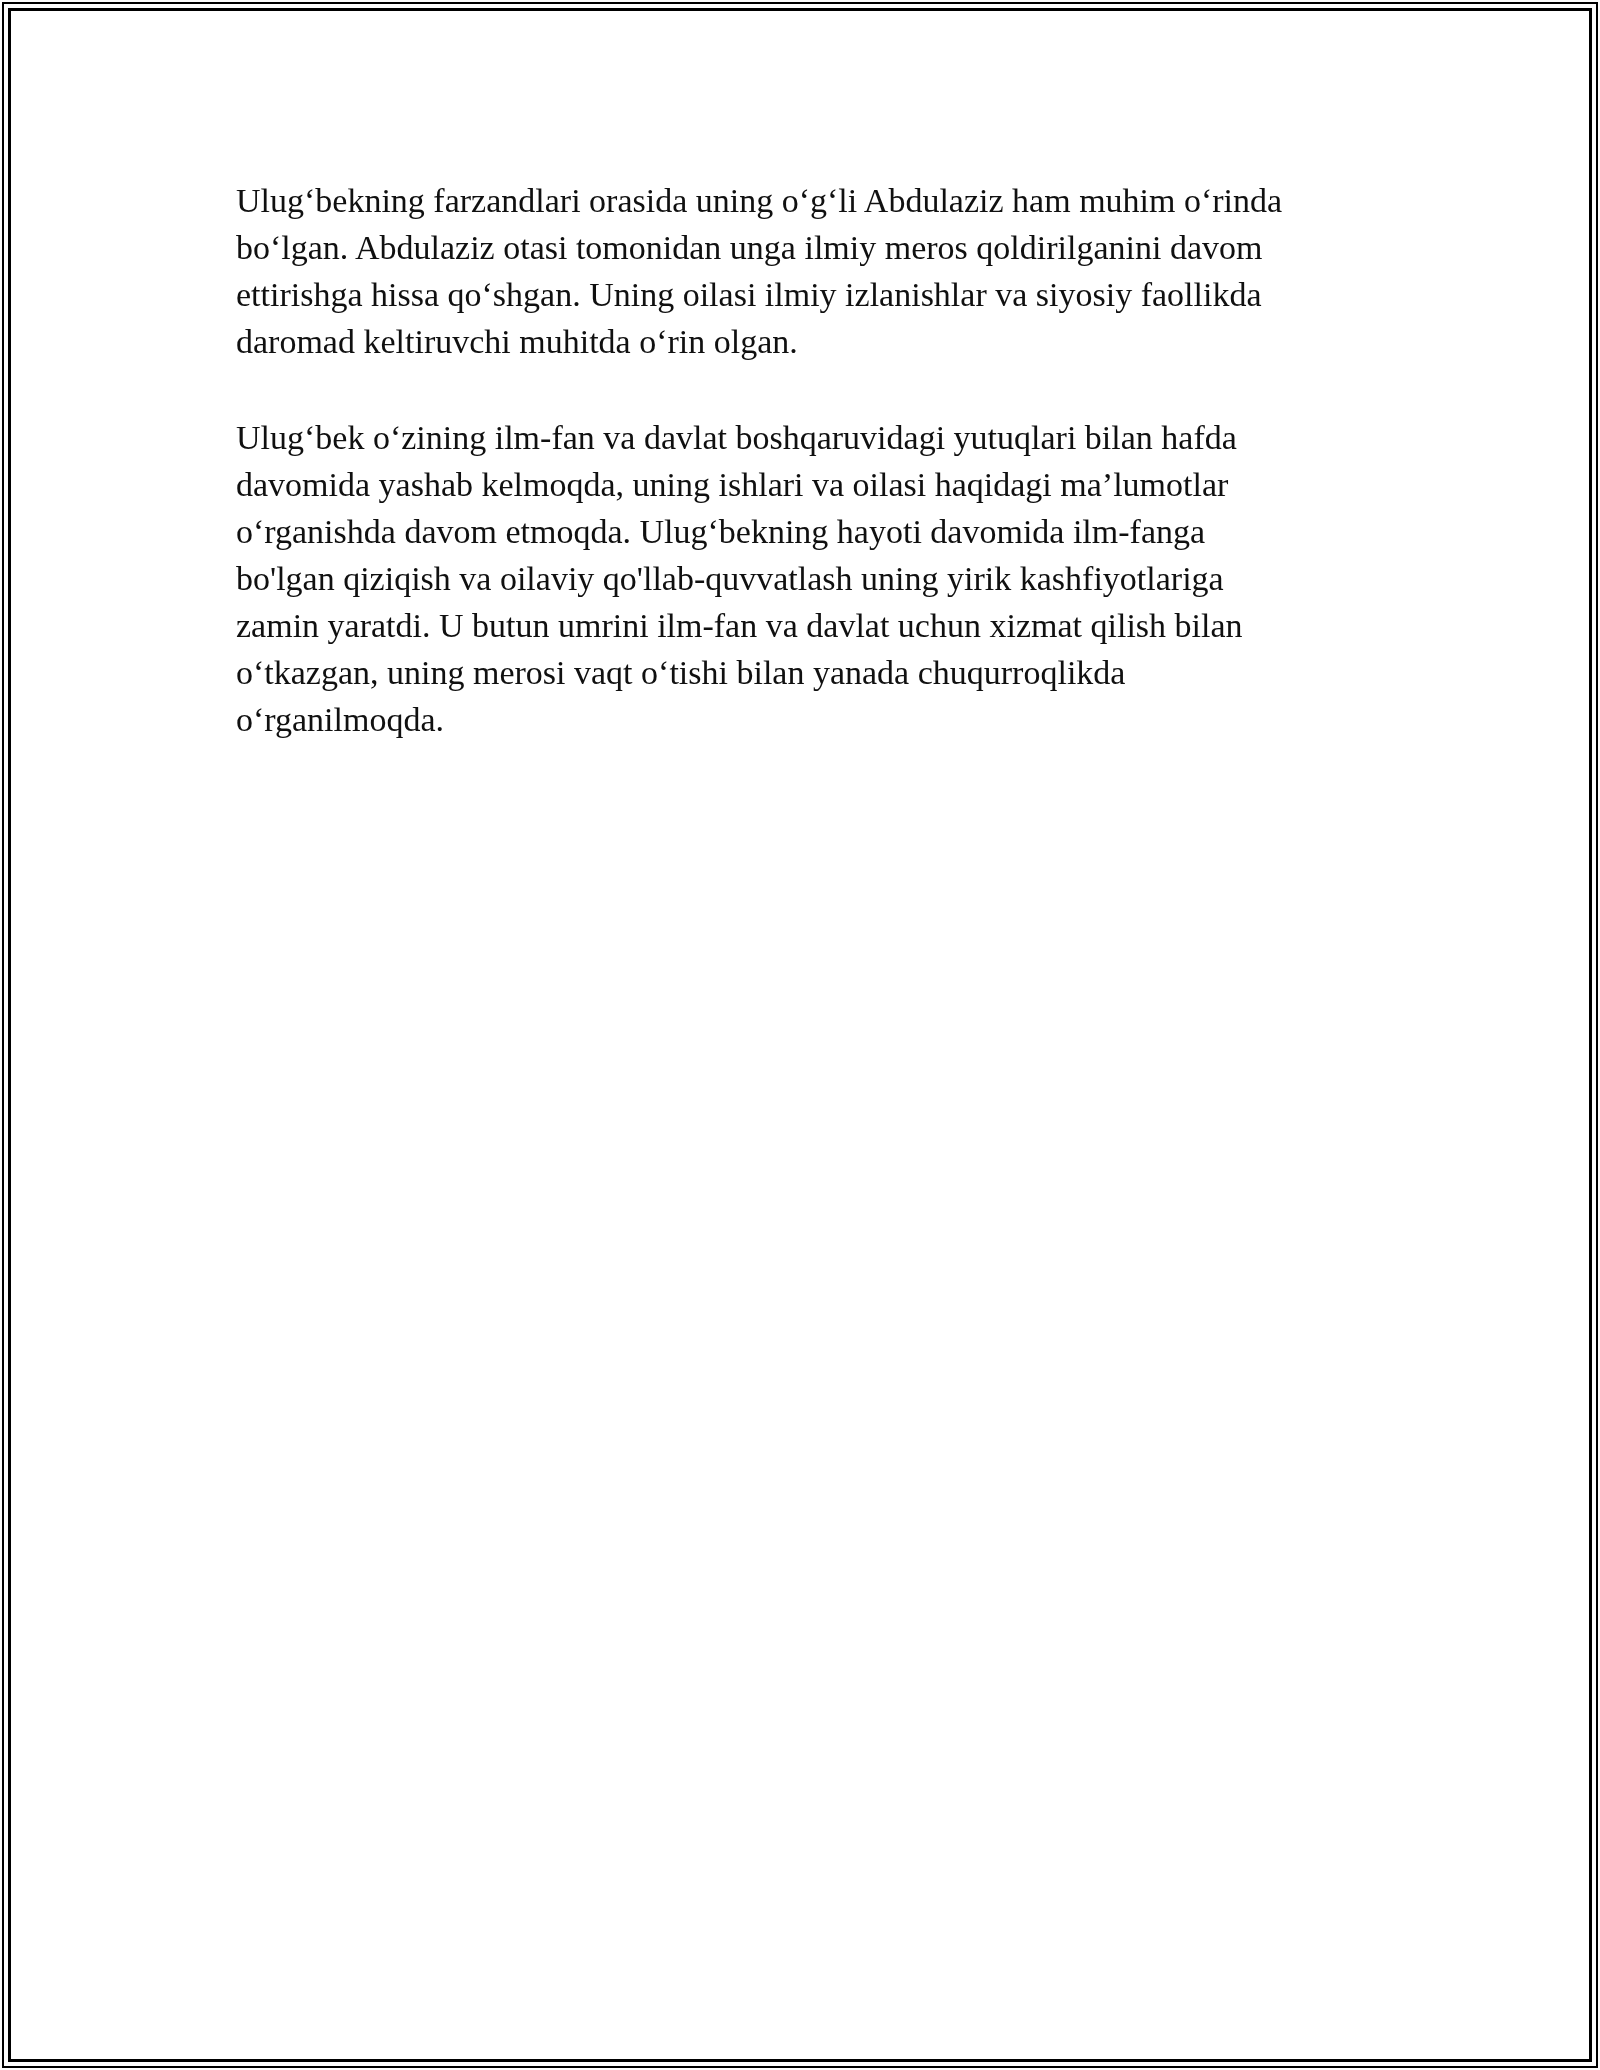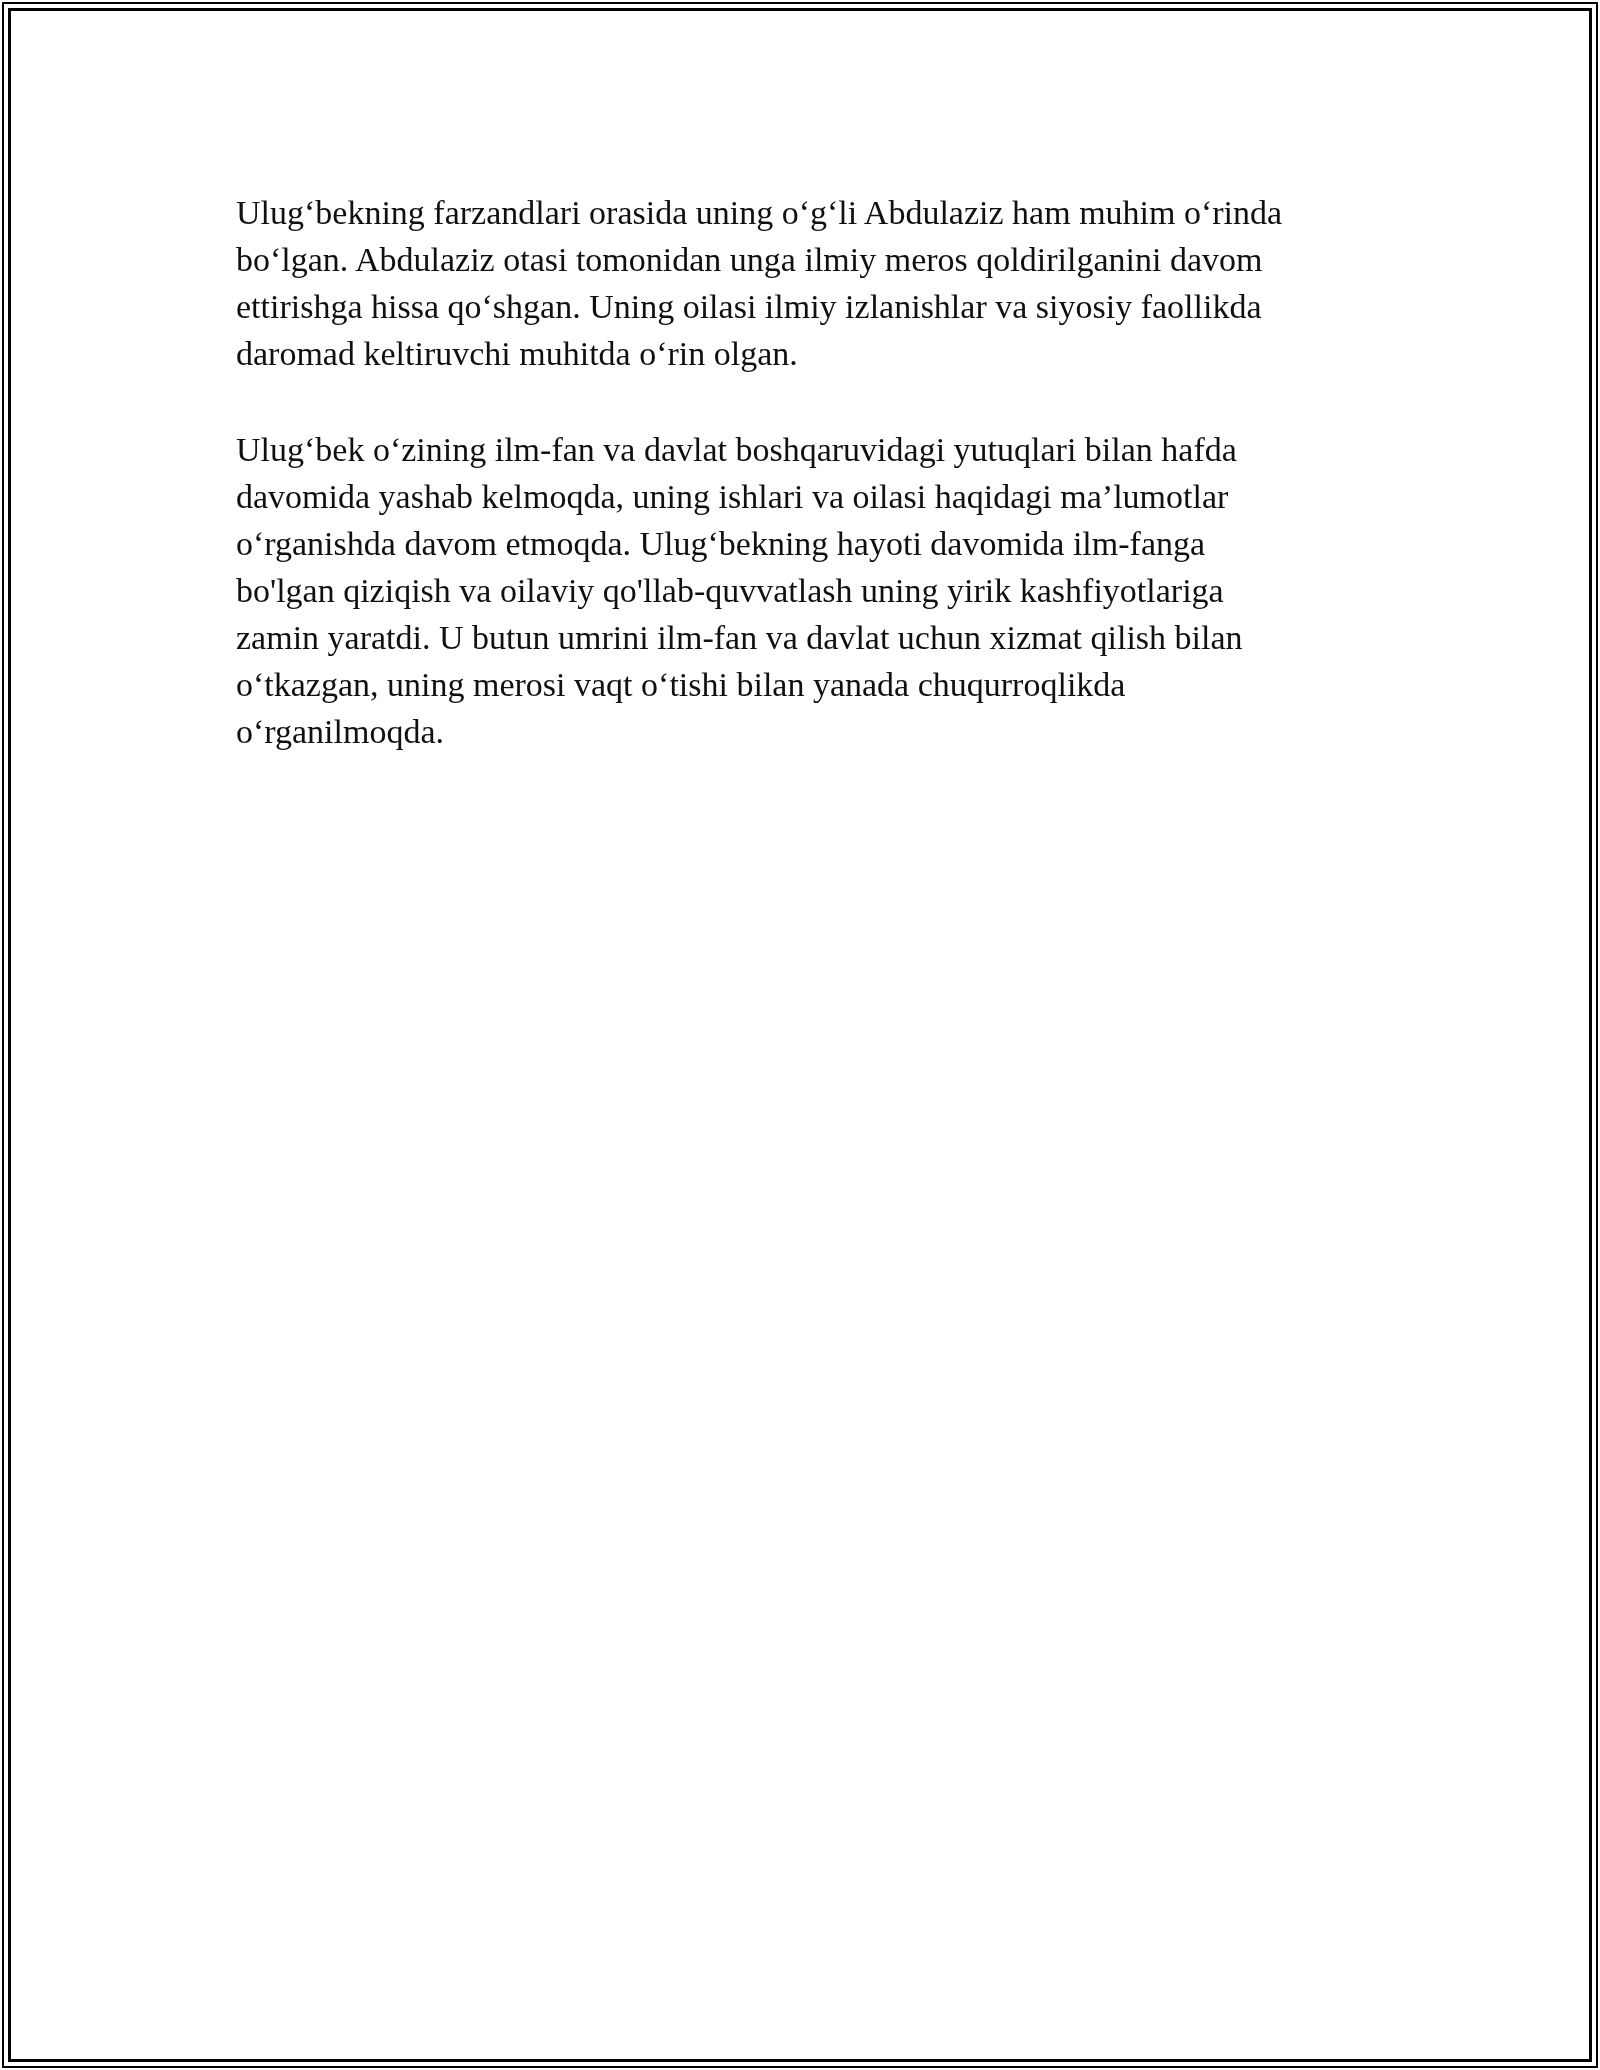--- a/index.html
+++ b/index.html
@@ -22,21 +22,21 @@
   }
   .frame-inner {
     position: absolute;
     inset: 8px;
     border: 3px solid #000000;
     pointer-events: none;
   }
   .content {
     position: absolute;
     left: 236px;
-    top: 189px;
+    top: 177px;
     width: 1210px;
   }
   .doc-para {
     margin: 0 0 49px 0;
     font-size: 34px;
     line-height: 47px;
     color: #101010;
     white-space: pre-line;
     text-align: left;
   }

